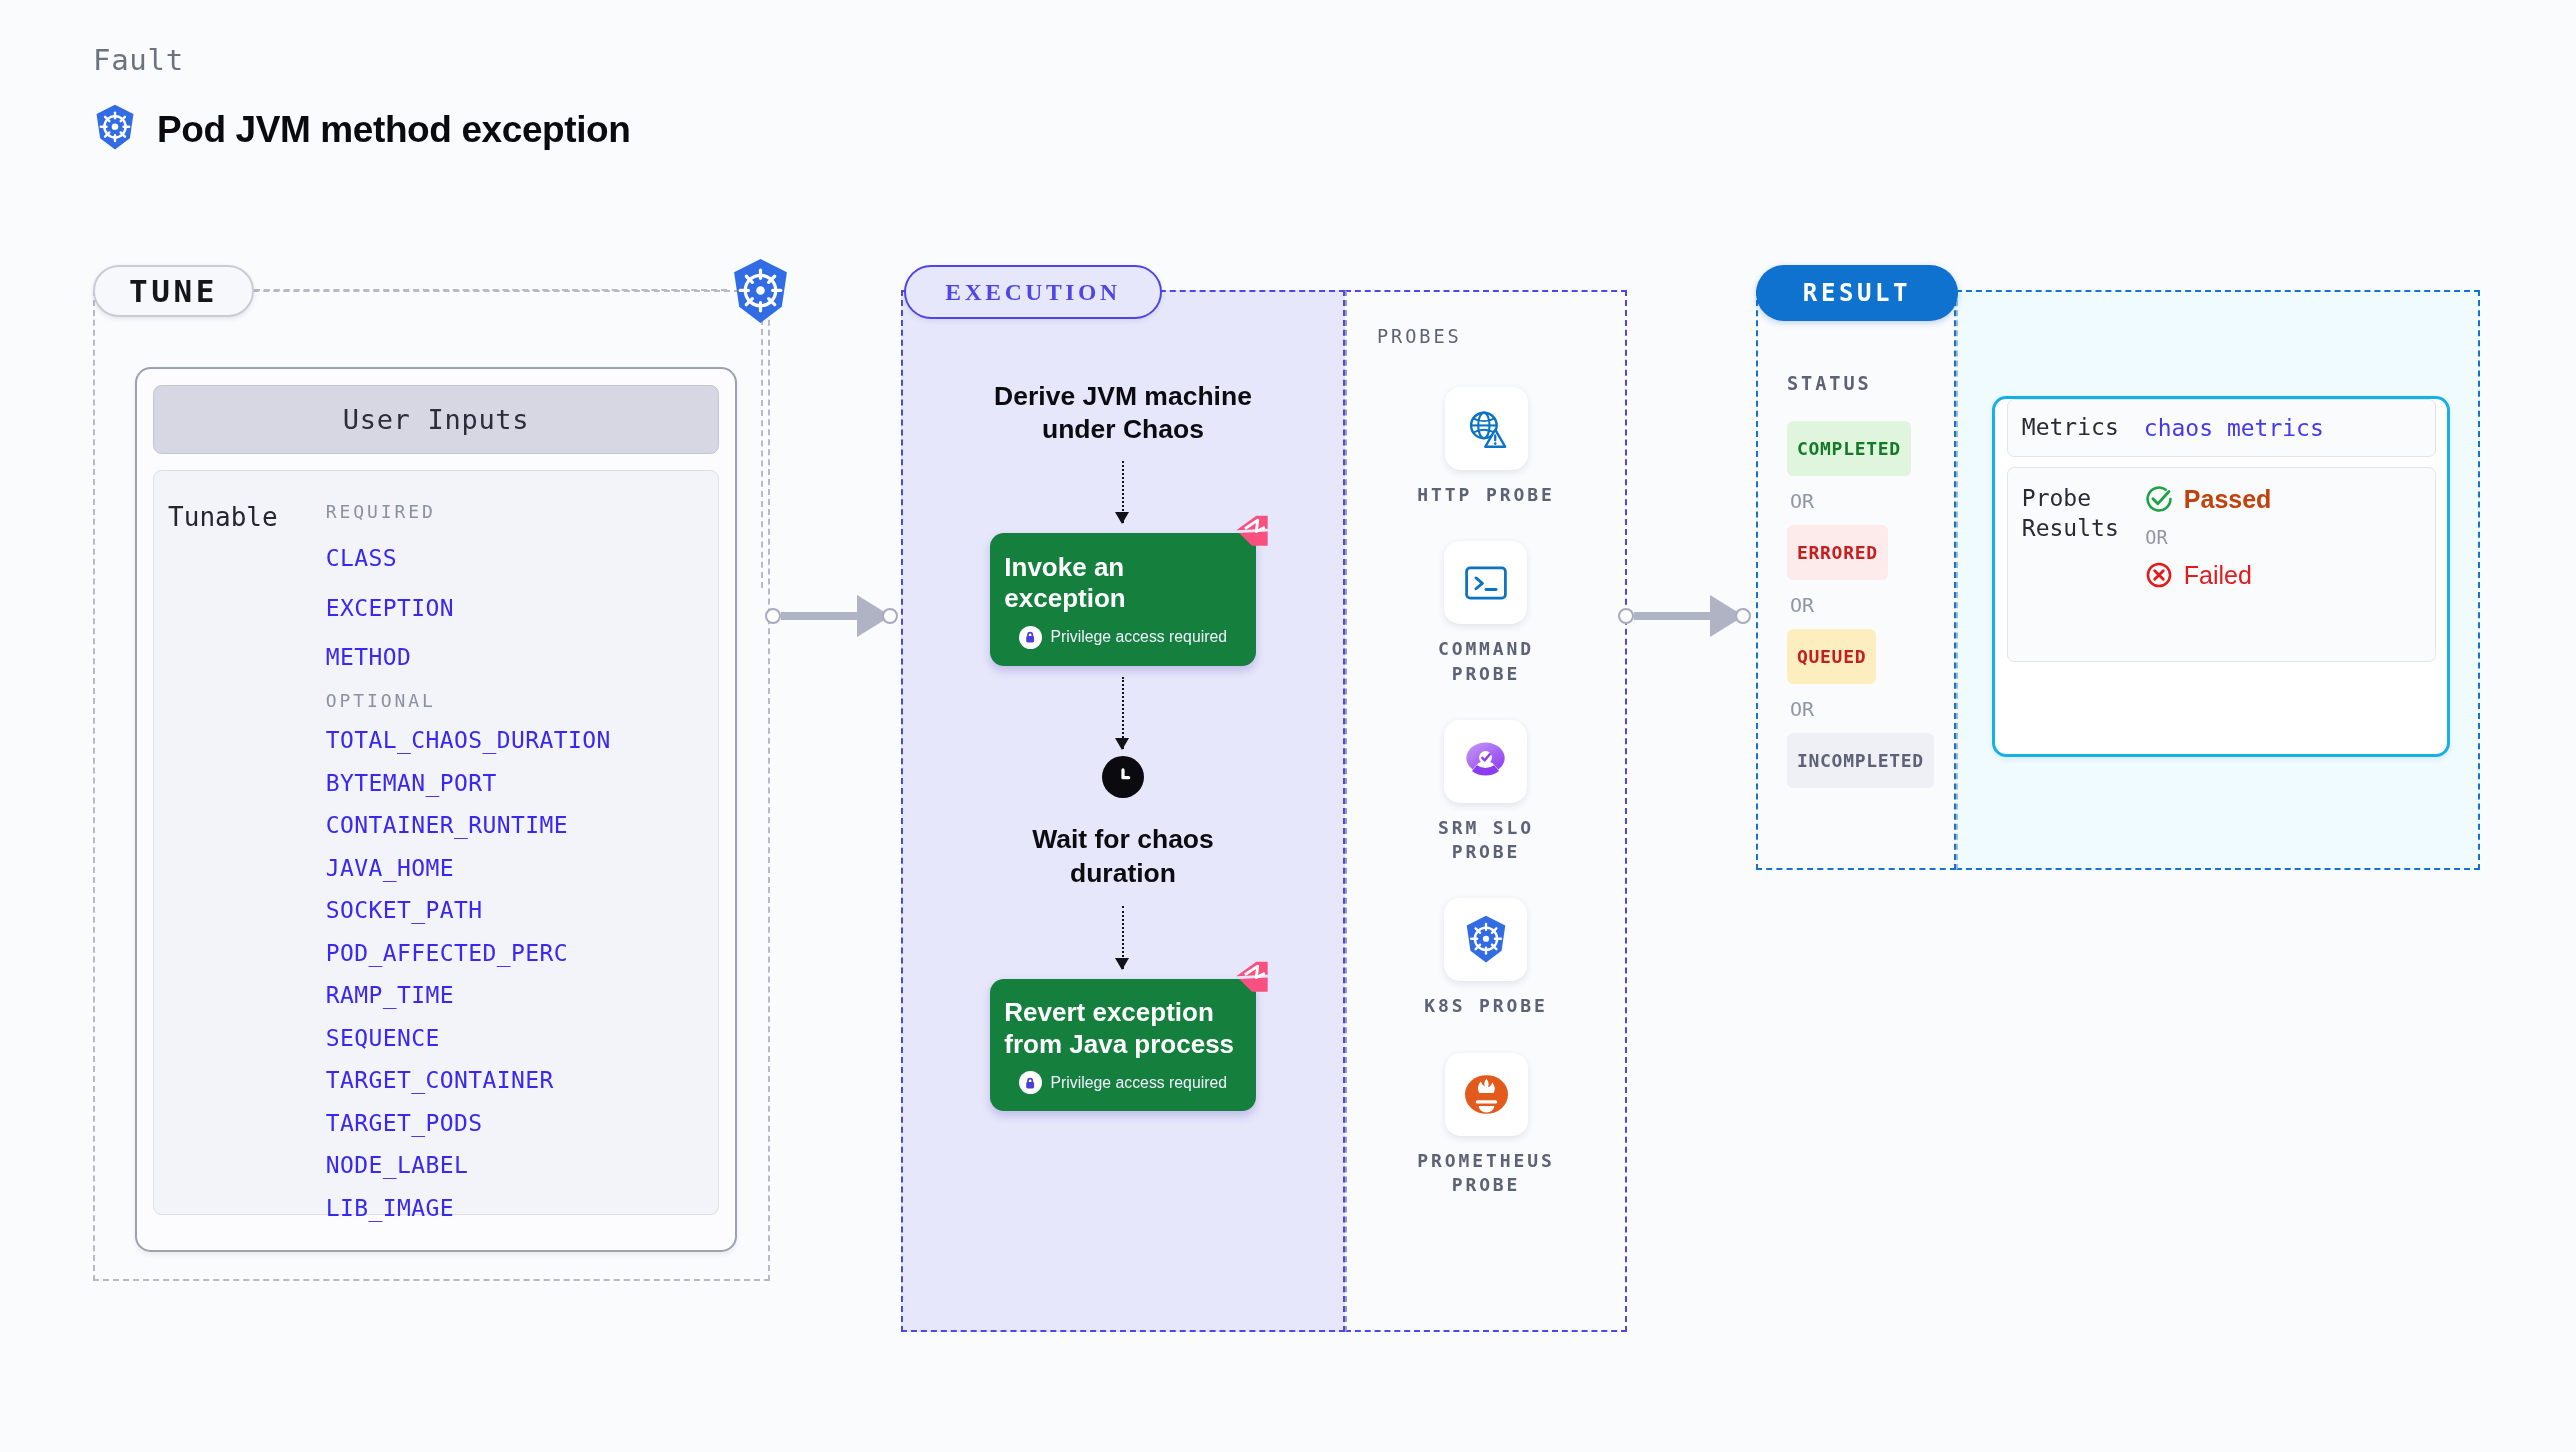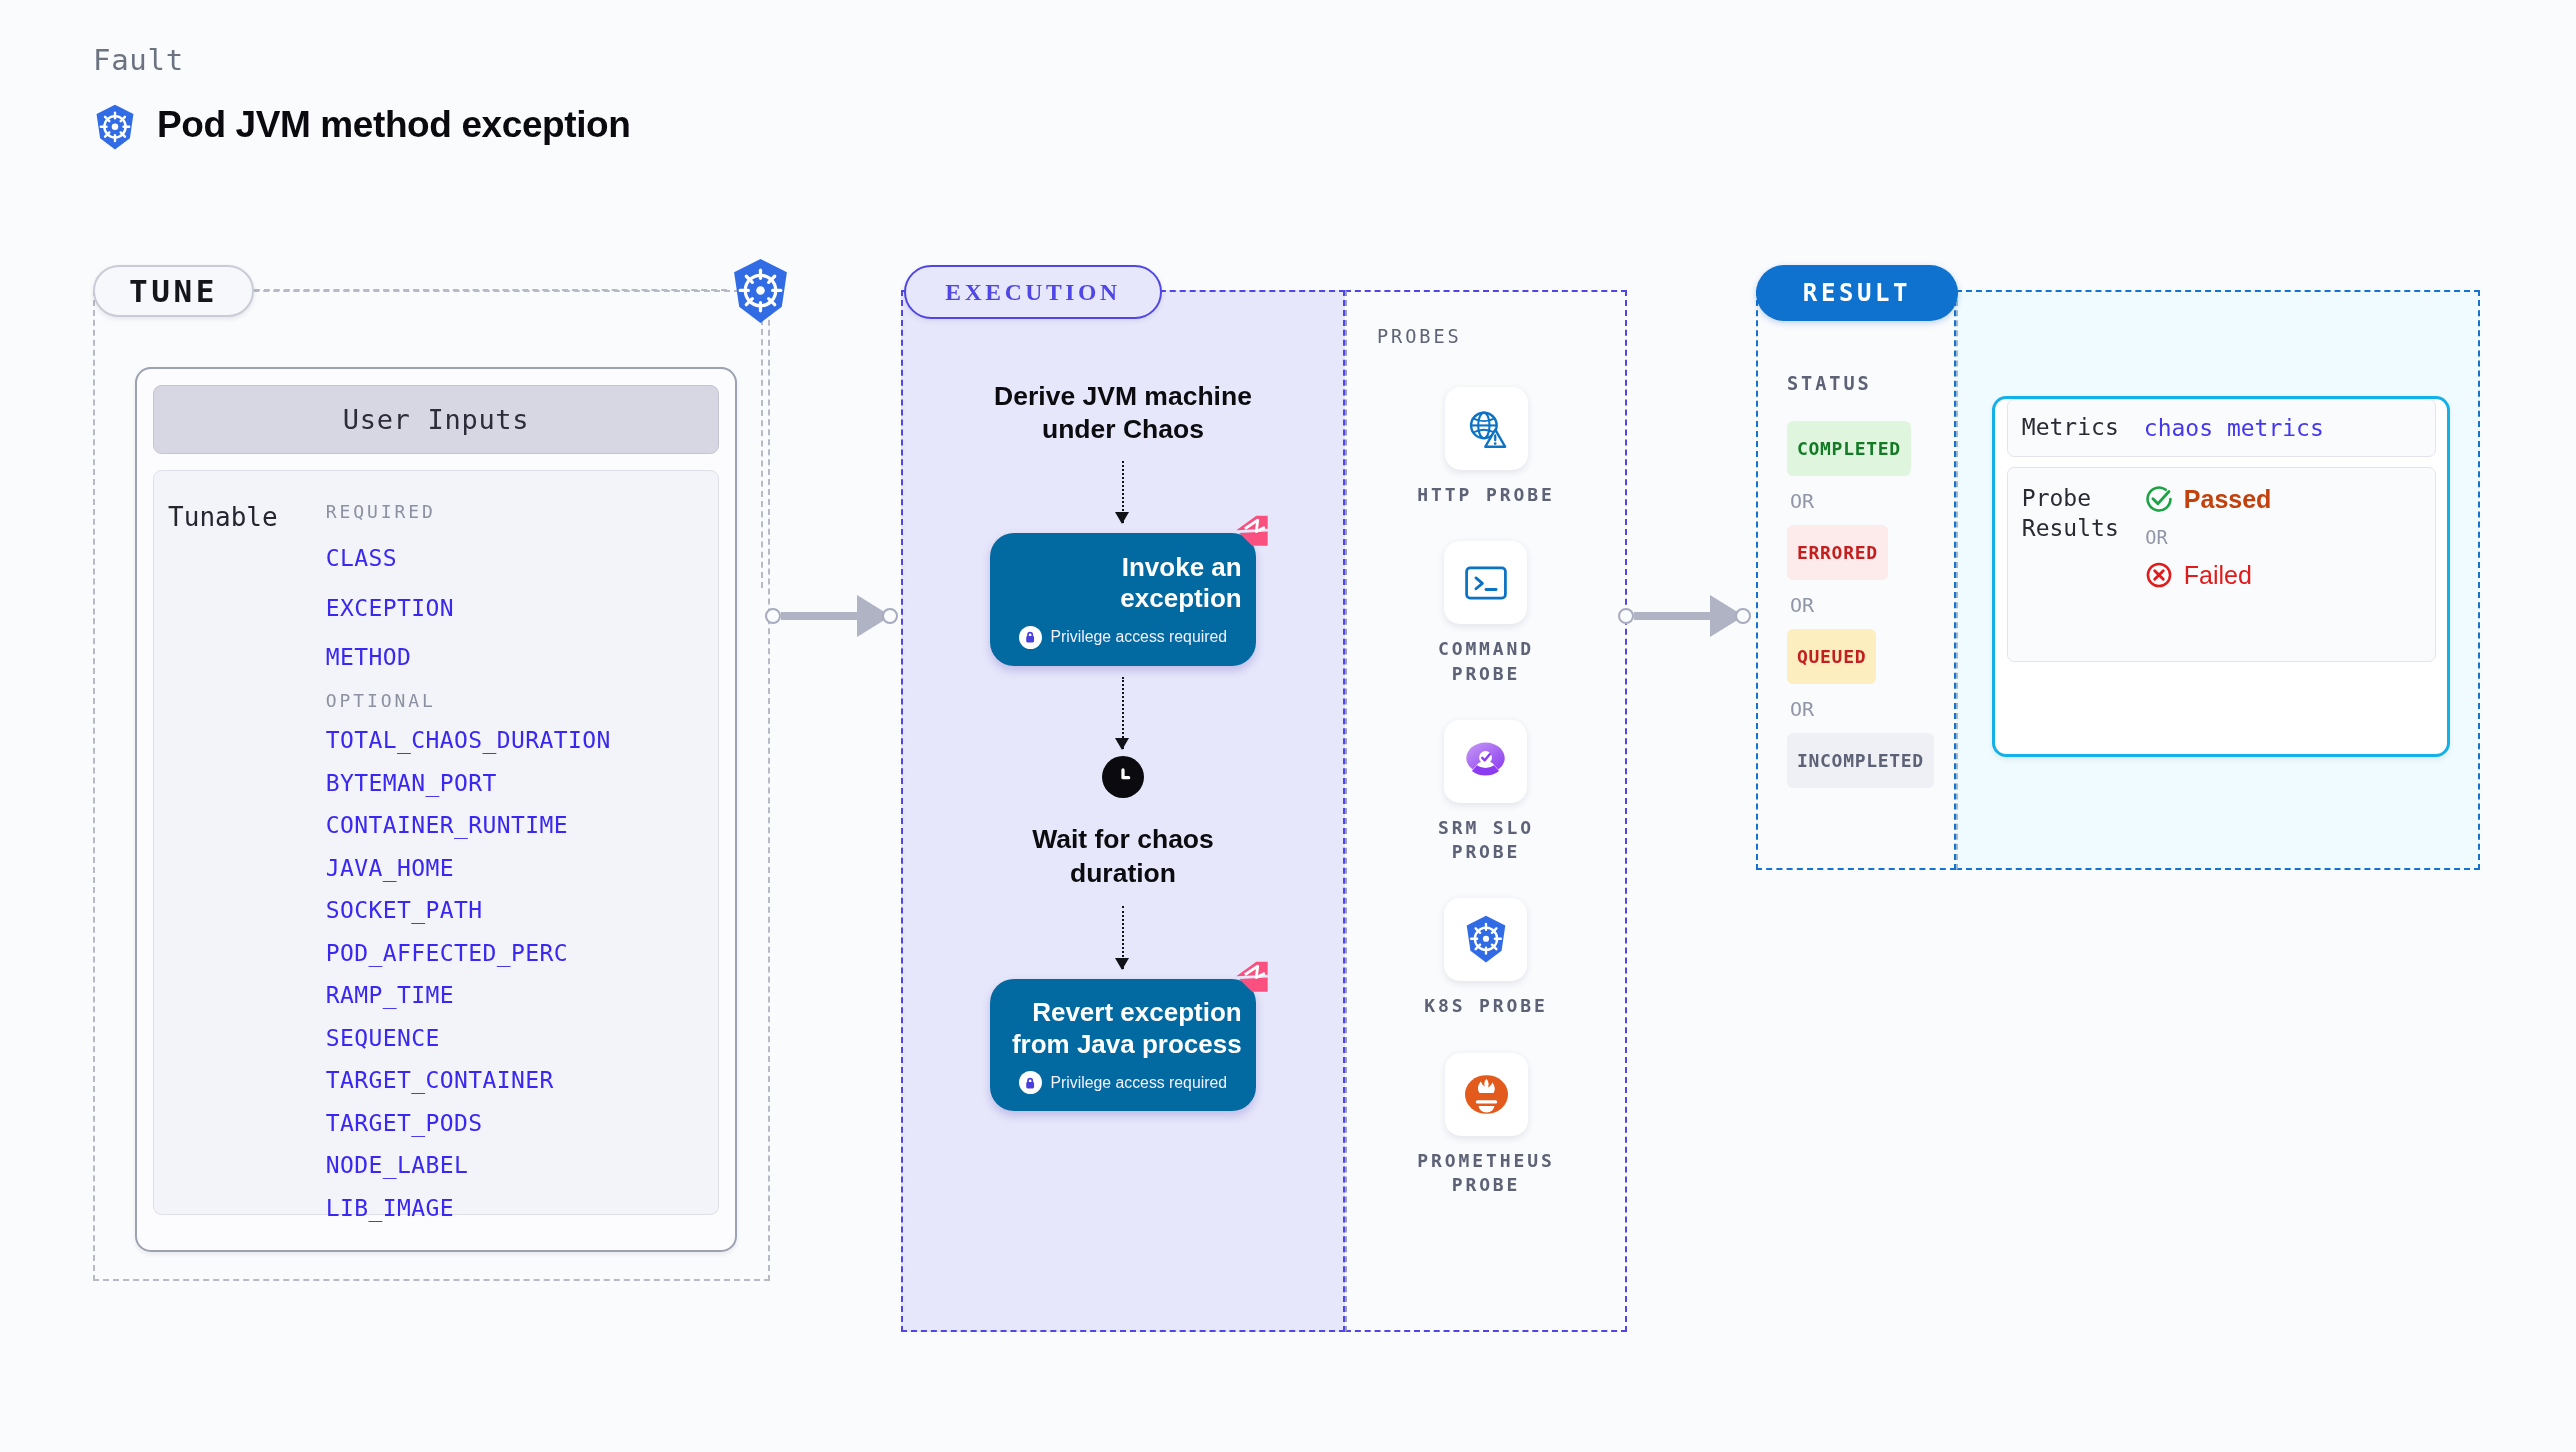--- a/index.html
+++ b/index.html
@@ -9,21 +9,21 @@
     font-family: "Liberation Sans", sans-serif;
     overflow: hidden;
   }
 
   
   #header { position: absolute; left: 93px; top: 43px; }
   #fault-label {
     font-family: "DejaVu Sans Mono", monospace;
     font-size: 29px; color: #6b7280; letter-spacing: 0.7px;
   }
-  #title-row { display: flex; align-items: flex-start; gap: 20px; margin-top: 27px; }
+  #title-row { display: flex; align-items: flex-end; gap: 20px; margin-top: 27px; }
   #title-text { font-size: 37px; font-weight: bold; color: #0b0b0f; letter-spacing: -0.4px; }
 
   
   .k8s { display: block; }
 
   
   .chip {
     position: absolute;
     display: flex; align-items: center; justify-content: center;
     border-radius: 716px;
@@ -139,25 +139,25 @@
   }
   .v-arrow .tip {
     position: absolute; left: -6.4px; bottom: -1.4px;
     width: 0; height: 0;
     border-left: 7.9px solid transparent;
     border-right: 7.9px solid transparent;
     border-top: 12px solid #111118;
   }
   .purple-box {
     position: relative;
-    background: #0369a1;
-    border-radius: 24px;
+    background: #15803d;
+    border-radius: 14px;
     width: 266px;
     padding: 18.6px 14.3px 17px 14.3px;
-    text-align: right;
+    text-align: left;
     box-shadow: 0 4.3px 10px rgba(50,40,170,.22);
   }
   .purple-box .pb-title {
     font-size: 26px; font-weight: bold; color: #ffffff; line-height: 1.2;
   }
   .priv-row {
     display: flex; align-items: center; justify-content: center;
     gap: 8.6px; margin-top: 11.5px;
   }
   .priv-row .txt { font-size: 15.8px; color: #f2f1ff; }

